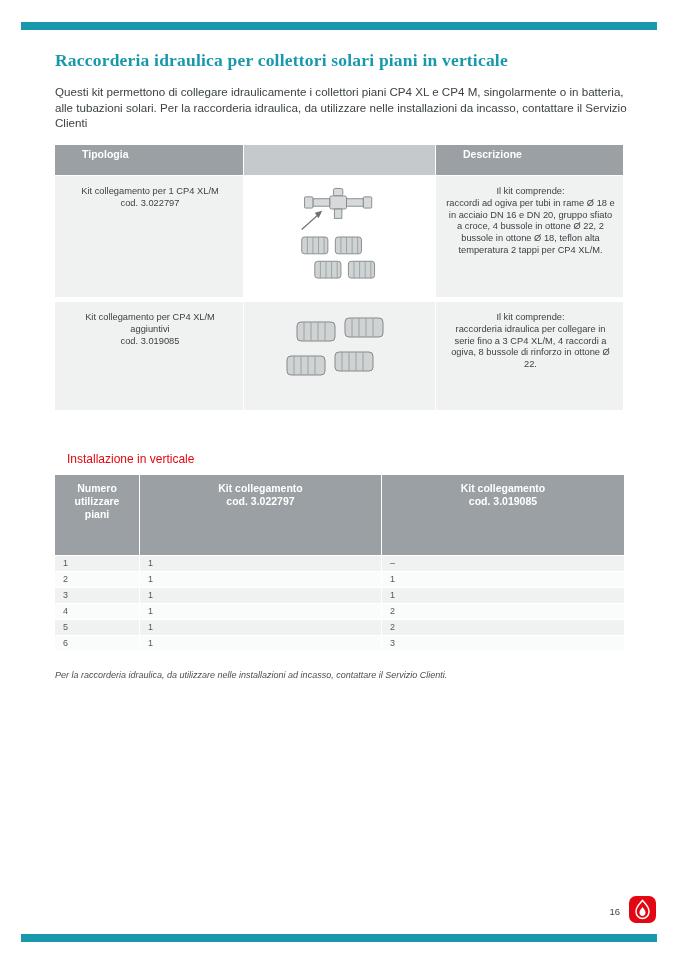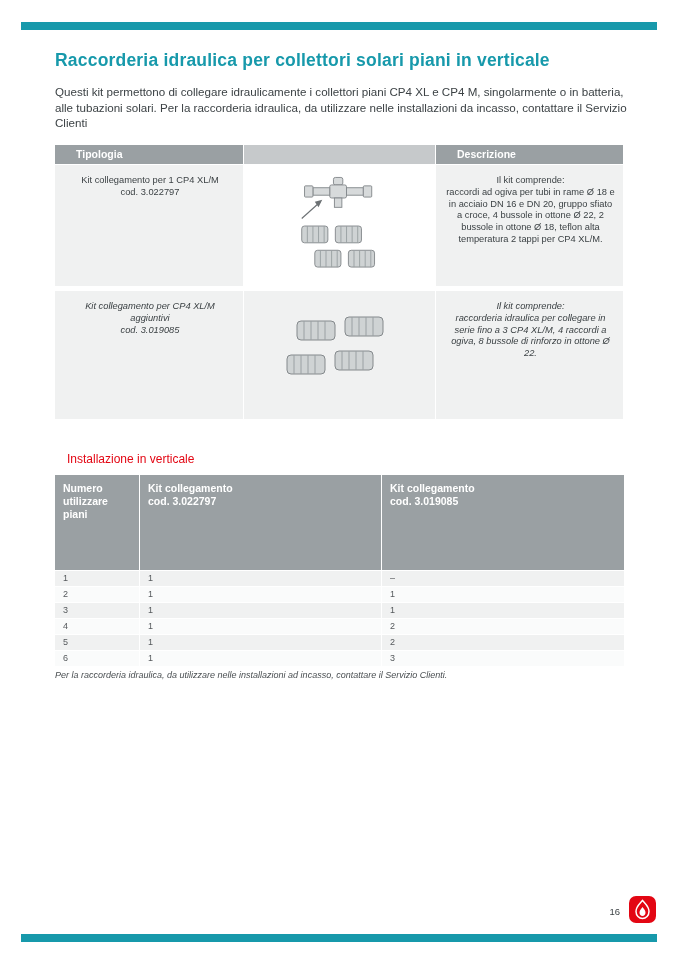--- a/index.html
+++ b/index.html
@@ -20,59 +20,60 @@
     color:var(--text);
     outline:1px solid #e6e6e6;
     overflow:hidden;
   }
   .bar{position:absolute;left:21px;width:636px;height:8px;background:var(--teal);}
   .bar.top{top:22px;}
   .bar.bottom{top:934px;}
 
   .title{
     position:absolute;left:55px;top:50px;width:590px;
-    font-size:17.5px;font-weight:bold;color:var(--teal);letter-spacing:.2px;
+    font-size:17.5px;font-weight:bold;color:var(--teal);letter-spacing:.2px;font-family:Liberation Serif, serif;
   }
   .intro{
     position:absolute;left:55px;top:84px;width:578px;
     font-size:11.6px;line-height:15.5px;color:var(--text);
   }
 
   
   .kits{position:absolute;left:55px;top:145px;width:568px;}
   .kt-grid{display:grid;grid-template-columns:188px 191px 187px;column-gap:1px;}
   .kt-h{
-    height:19px;line-height:19px;padding-left:21px;
+    height:30px;line-height:19px;padding-left:27px;
     background:var(--gray-header);color:#fff;
     font-size:10.5px;font-weight:bold;
   }
   .kt-h.mid{background:var(--gray-header-light);}
   .kt-row{margin-top:1px;}
   .kt-row.second{margin-top:5px;}
   .kt-c{
     background:var(--row-gray);
     padding:10px 8px 8px 10px;
     font-size:9.3px;line-height:11.8px;color:var(--text);text-align:center;
   }
   .kt-row.first .kt-c{height:121px;}
-  .kt-row.second .kt-c{height:128px;font-style:italic;}
+  .kt-row.second .kt-c{height:108px;}
   .kt-c.img{display:flex;align-items:center;justify-content:center;padding:4px;background:#fff;}
   .kt-row.second .kt-c.img{background:var(--row-gray);}
 
   
   .inst-heading{
     position:absolute;left:55px;top:452px;
     font-size:12px;font-weight:normal;color:var(--red);padding-left:12px;
   }
   .inst{position:absolute;left:55px;top:475px;width:568px;}
   .it-grid{display:grid;grid-template-columns:84px 241px 242px;column-gap:1px;}
   .it-h{
-    height:95px;background:var(--gray-header);color:#fff;
+    height:80px;background:var(--gray-header);color:#fff;
     font-size:10.5px;font-weight:bold;line-height:13px;
     padding:7px 8px 0 8px;
+    text-align:center;
   }
   .it-row{margin-top:1px;}
   .it-c{
     height:15px;line-height:15px;padding-left:8px;
     font-size:9px;color:var(--muted);
   }
   .it-row.odd .it-c{background:var(--row-gray);}
   .it-row.even .it-c{background:#fafbfb;}
 
   .footnote{

